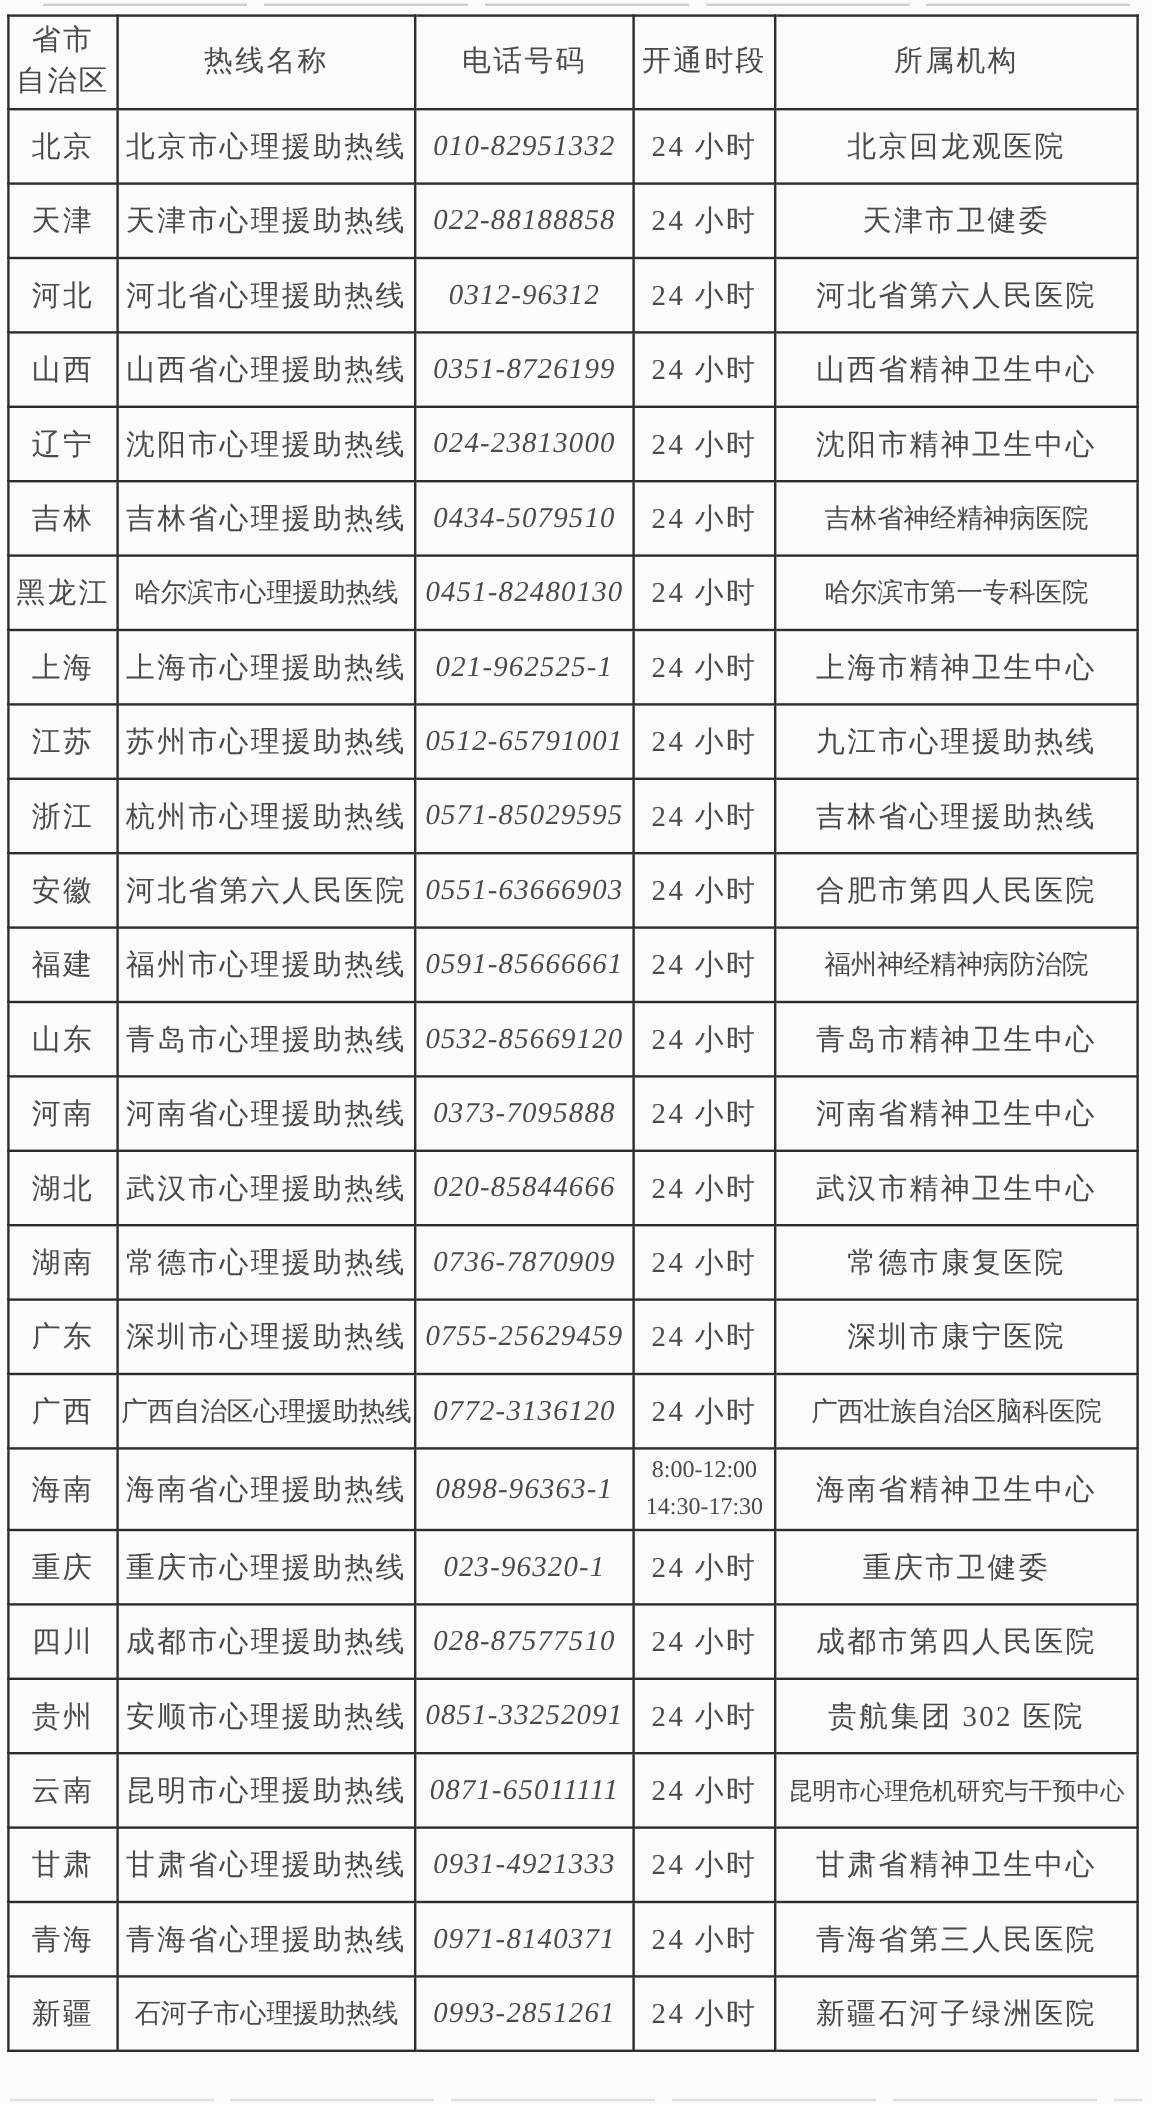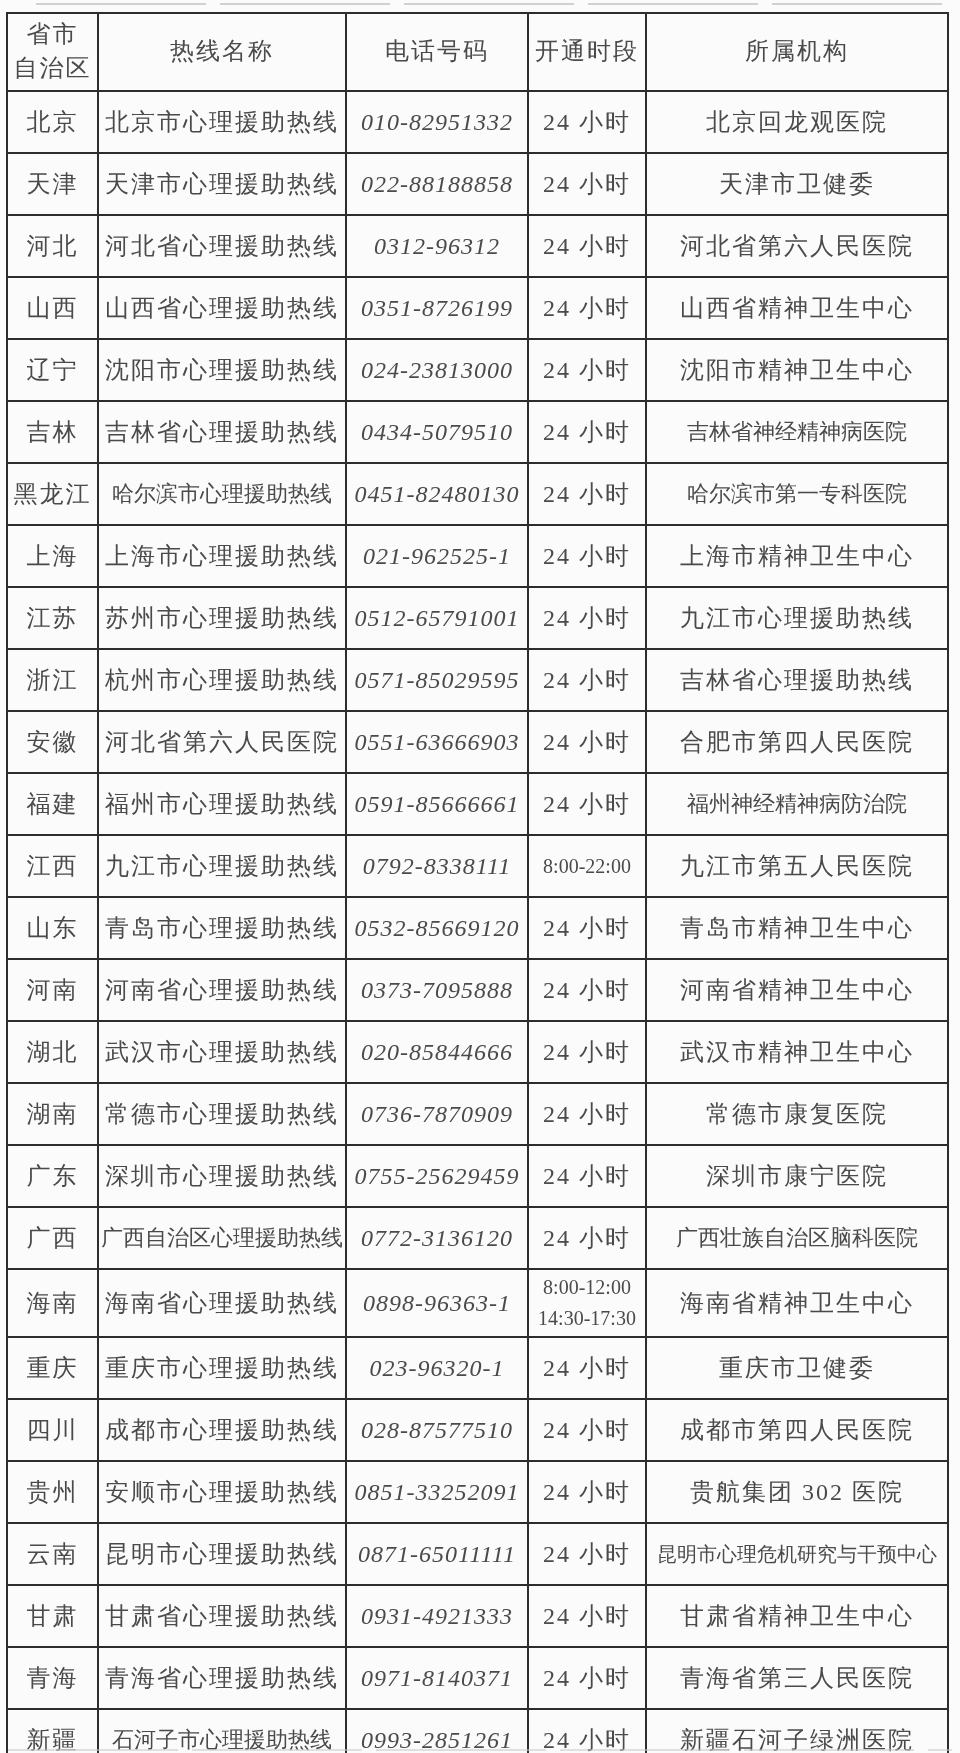--- a/index.html
+++ b/index.html
@@ -165,27 +165,20 @@
       <td class="cell">合肥市第四人民医院</td>
     </tr>
         <tr>
       <td class="cell">福建</td>
       <td class="cell">福州市心理援助热线</td>
       <td class="cell phone">0591-85666661</td>
       <td class="cell">24 小时</td>
       <td class="cell tight">福州神经精神病防治院</td>
     </tr>
         <tr>
-      <td class="cell">江西</td>
-      <td class="cell">九江市心理援助热线</td>
-      <td class="cell phone">0792-8338111</td>
-      <td class="cell time">8:00-22:00</td>
-      <td class="cell">九江市第五人民医院</td>
-    </tr>
-        <tr>
       <td class="cell">山东</td>
       <td class="cell">青岛市心理援助热线</td>
       <td class="cell phone">0532-85669120</td>
       <td class="cell">24 小时</td>
       <td class="cell">青岛市精神卫生中心</td>
     </tr>
         <tr>
       <td class="cell">河南</td>
       <td class="cell">河南省心理援助热线</td>
       <td class="cell phone">0373-7095888</td>

